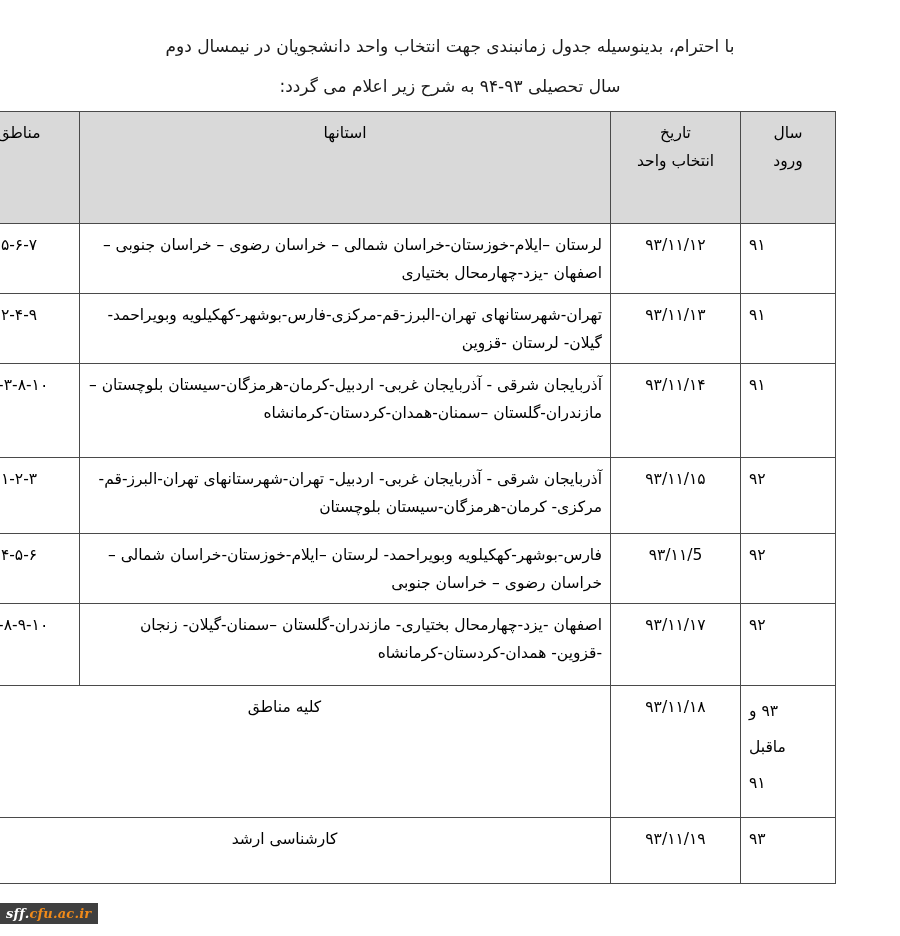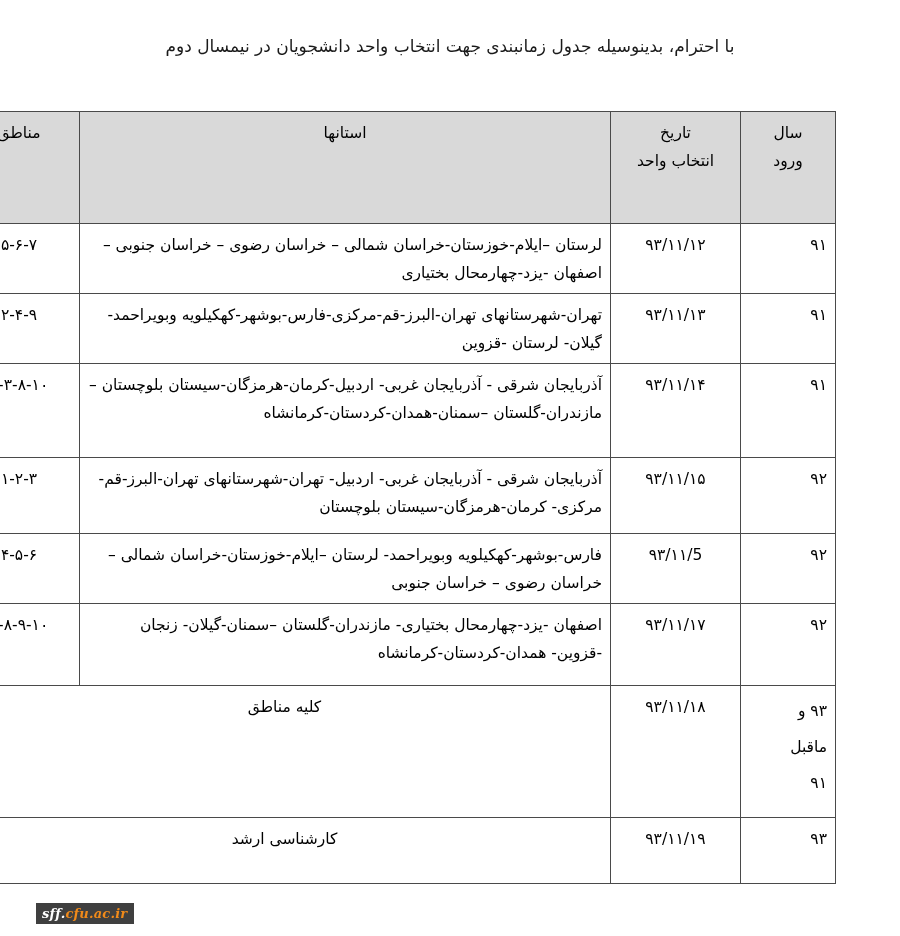--- a/index.html
+++ b/index.html
@@ -89,21 +89,21 @@
   td.c-ostanha.centered {
     text-align: center;
   }
   td.c-tarikh {
     text-align: center;
     direction: ltr;
     unicode-bidi: embed;
     margin-left: 27px;
   }
   td.c-sal {
-    text-align: right;
+    text-align: left;
     direction: rtl;
     margin-top: 40px;
   }
   td.c-sal .stack span { display: block; line-height: 36px; }
 
   tr.r1 td { height: 54px; }
   tr.r2 td { height: 50px; }
   tr.r3 td { height: 80px; }
   tr.r4 td { height: 62px; }
   tr.r5 td { height: 55px; }
@@ -118,32 +118,32 @@
     bottom: 12px;
     background: #3f3f3f;
     padding: 3px 7px 3px 6px;
     direction: ltr;
     font-family: "DejaVu Serif", "Liberation Serif", serif;
     font-size: 13px;
     font-weight: bold;
     font-style: italic;
     letter-spacing: 0.2px;
     line-height: 15px;
-    margin-left: 36px;
   }
   .wm-a { color: #ffffff; }
   .wm-b { color: #f08a1a; }
 </style>
 </head>
 <body>
 
 <div id="page">
 
   <div class="intro">
     <span class="intro-line">با احترام، بدینوسیله جدول زمانبندی جهت انتخاب واحد دانشجویان در نیمسال دوم</span>
+    <span class="intro-line">سال تحصیلی ۹۳-۹۴ به شرح زیر اعلام می گردد:</span>
   </div>
 
   <div class="table-wrap">
     <table class="sched">
       <thead>
         <tr>
           <th class="col-sal">
             <span class="hdr-stack">
               <span>سال</span>
               <span>ورود</span>

